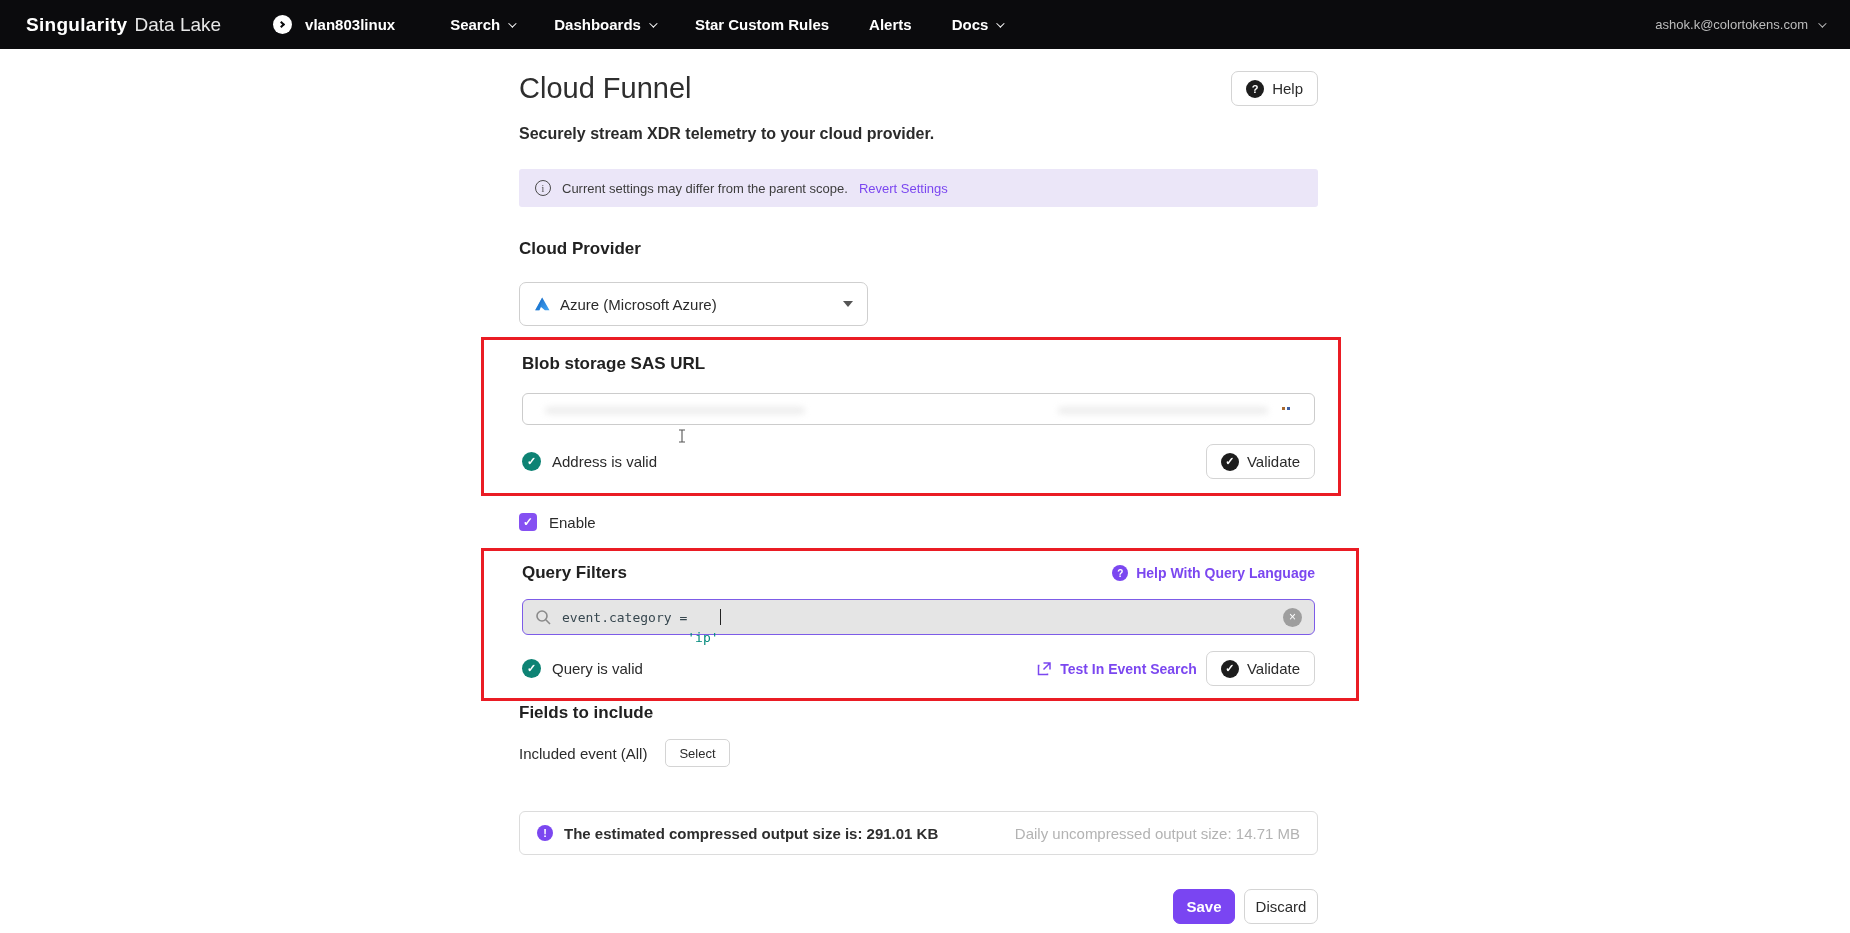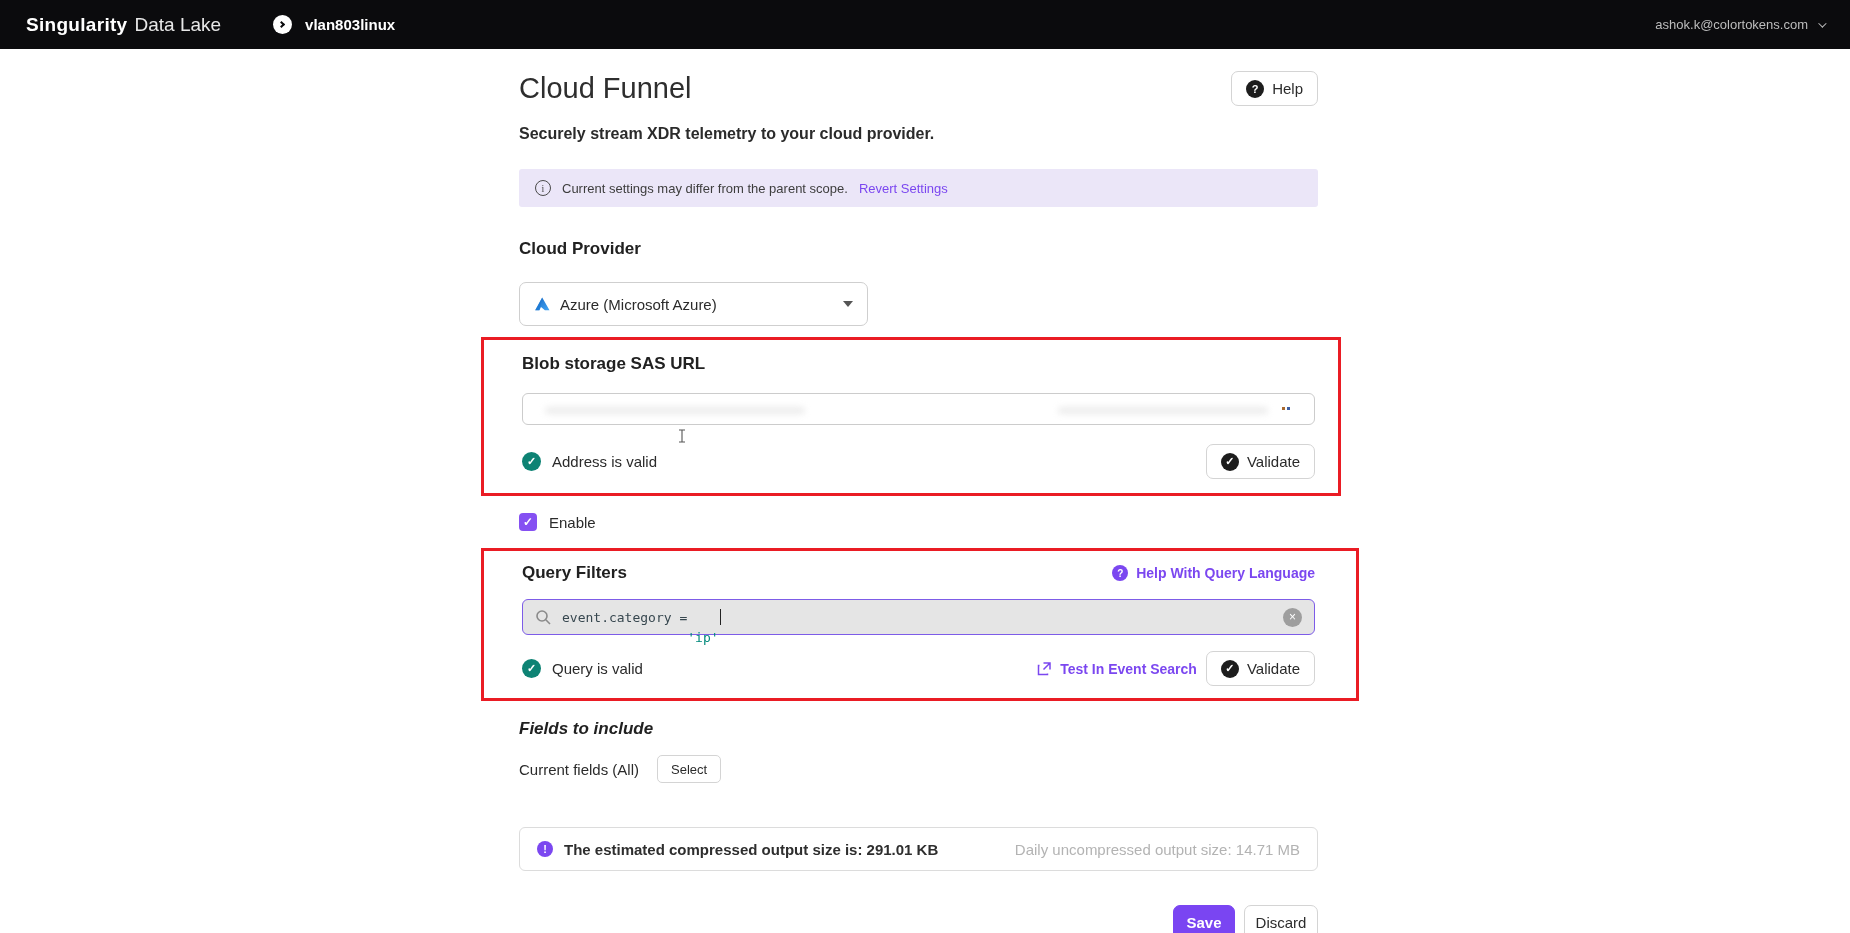--- a/index.html
+++ b/index.html
@@ -78,21 +78,21 @@
   .query-input { margin-top:16px; height:36px; border:1.5px solid #7d5ce8; border-radius:6px; display:flex; align-items:center; padding:0 12px; gap:10px; background:#e5e5e5; }
   .query-text { font-family:"DejaVu Sans Mono", monospace; font-size:13px; color:#37474f; flex:1; display:flex; align-items:center; }
   .query-string { color:#00897b;margin-top:40px; }
   .caret-bar { display:inline-block; width:1px; height:16px; background:#222; margin-left:1px; }
   .clear-circle { width:19px; height:19px; border-radius:50%; background:#9e9e9e; color:#fff; display:flex;
     align-items:center; justify-content:center; font-size:12px; cursor:pointer; flex:0 0 auto; }
 
   .qstatus-row { margin-top:16px; display:flex; align-items:center; }
   .qactions { display:flex; align-items:center; gap:9px; }
 
-  .mt-fields { margin-top:18px;font-style:italic; }
+  .mt-fields { margin-top:2px; }
   .included-row { margin-top:16px; display:flex; align-items:center; gap:18px; }
   .included-label { font-size:15px; color:#2b2b2b; }
   .select-btn { height:28px; padding:0 13px; font-size:13px; border-radius:5px; }
 
   .estimate-box { margin-top:44px; height:44px; border:1px solid #dcdcdc; border-radius:6px; display:flex;
     align-items:center; justify-content:space-between; padding:0 17px; }
   .estimate-left { display:flex; align-items:center; gap:11px; }
   .bang-purple { width:16px; height:16px; border-radius:50%; background:#7b47f0; color:#fff; display:flex;
     align-items:center; justify-content:center; font-size:11px; font-weight:bold; flex:0 0 auto; }
   .estimate-text { font-size:15px; font-weight:bold; color:#2e2e2e; }
@@ -108,20 +108,40 @@
 <div class="navbar">
   <div class="brand">
     <span class="brand-bold">Singularity</span>
     <span class="brand-light">Data Lake</span>
   </div>
   <div class="scope">
     <span class="scope-circle">
         <span class="scope-chev"></span>
       </span>
     <span class="scope-label">vlan803linux</span>
+  </div>
+  <div class="nav-items">
+    <span class="nav-item">
+      <span>Search</span>
+      <span class="chev"></span>
+    </span>
+    <span class="nav-item">
+      <span>Dashboards</span>
+      <span class="chev"></span>
+    </span>
+    <span class="nav-item">
+      <span>Star Custom Rules</span>
+    </span>
+    <span class="nav-item">
+      <span>Alerts</span>
+    </span>
+    <span class="nav-item">
+      <span>Docs</span>
+      <span class="chev"></span>
+    </span>
   </div>
   <div class="nav-user">
     <span>ashok.k@colortokens.com</span>
     <span class="chev"></span>
   </div>
 </div>
 
 <div class="content">
 
   <div class="title-row">
@@ -225,21 +245,21 @@
           <span class="circle-dark">✓</span>
           <span>Validate</span>
         </button>
       </span>
     </div>
   </div>
 
   <div class="section-heading mt-fields">Fields to include</div>
 
   <div class="included-row">
-    <span class="included-label">Current fields (All)</span>
+    <span class="included-label">Included event (All)</span>
     <button class="btn select-btn">Select</button>
   </div>
 
   <div class="estimate-box">
     <span class="estimate-left">
       <span class="bang-purple">!</span>
       <span class="estimate-text">The estimated compressed output size is: 291.01 KB</span>
     </span>
     <span class="estimate-right">Daily uncompressed output size: 14.71 MB</span>
   </div>

